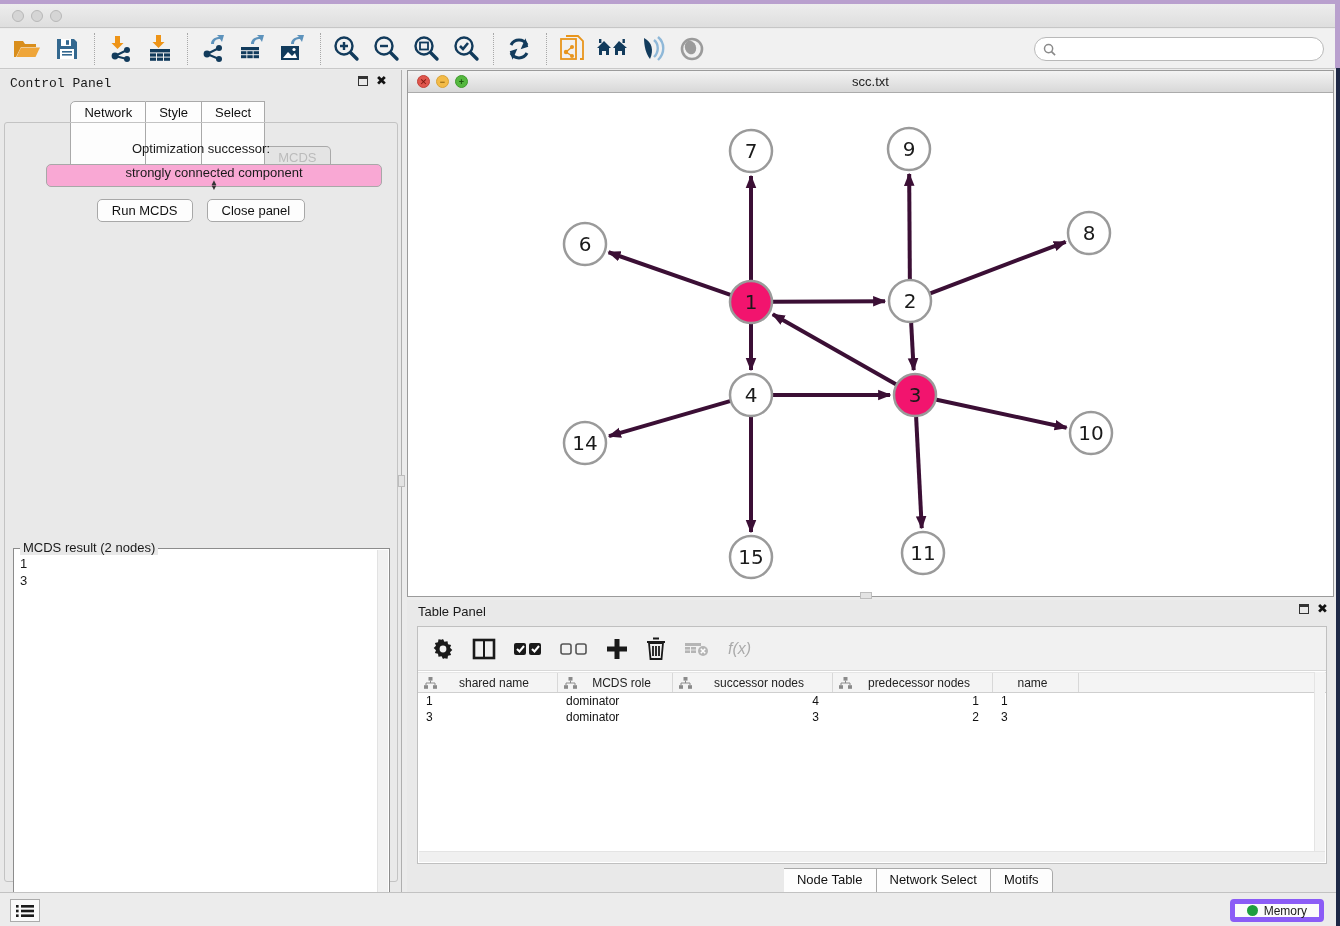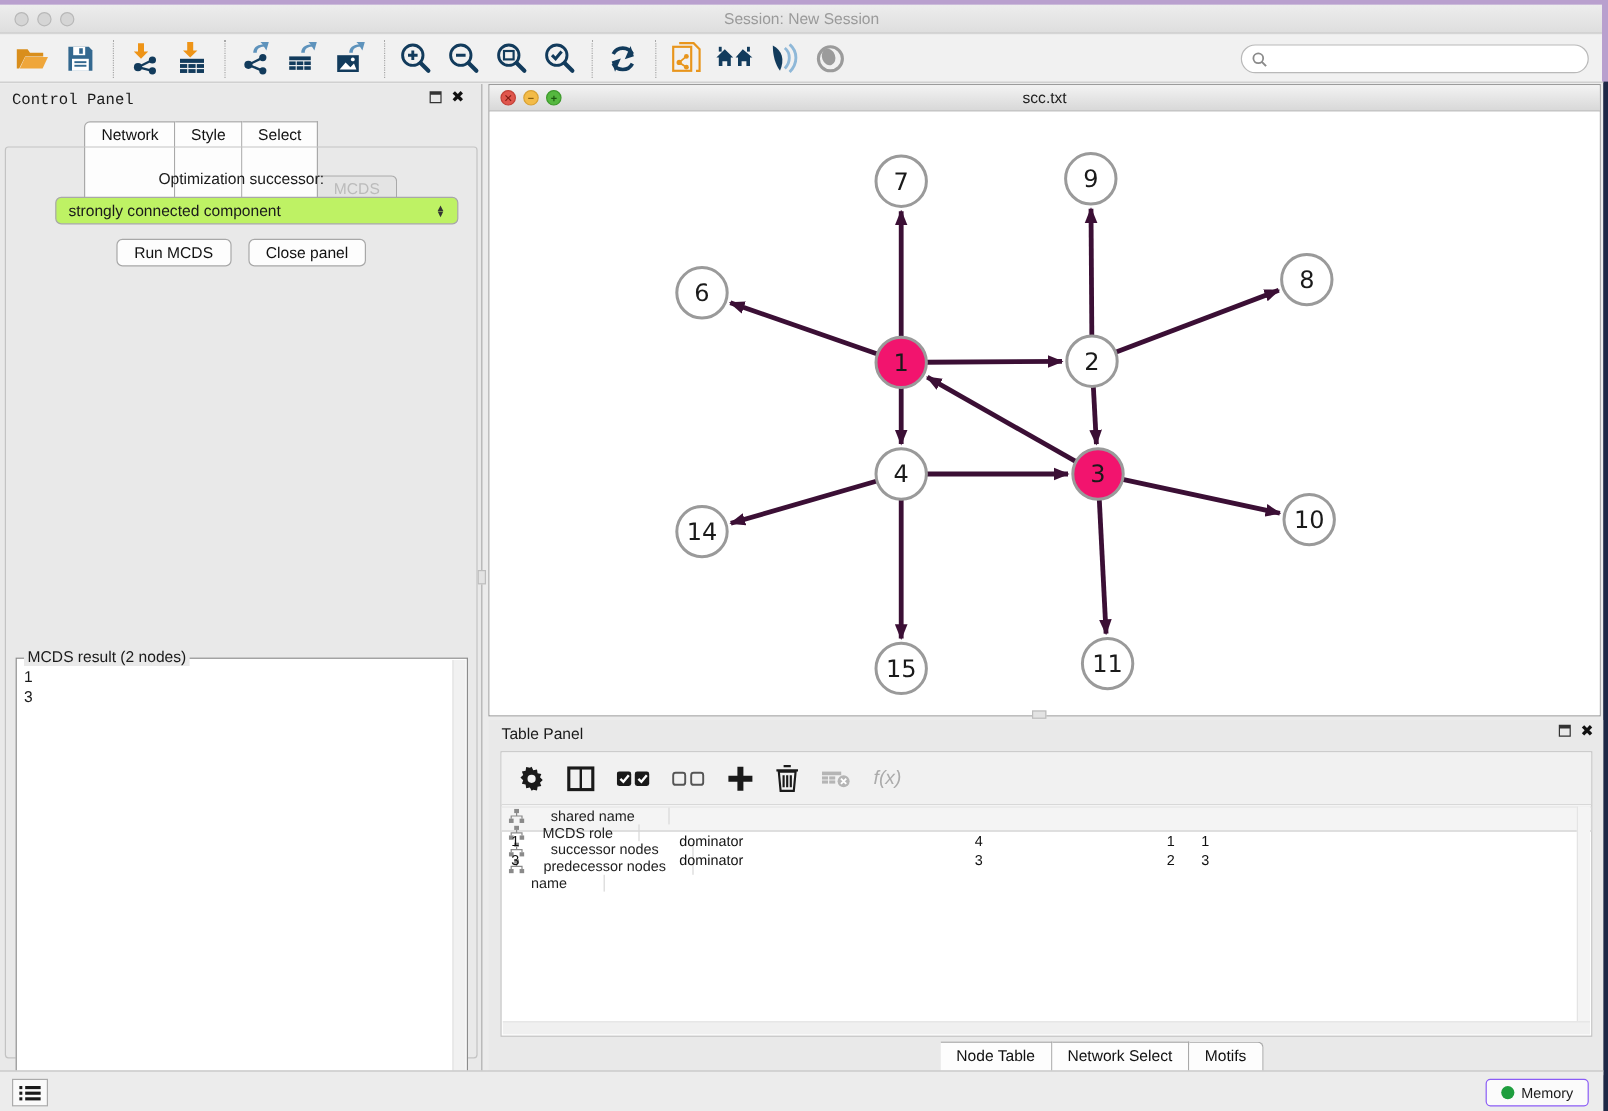--- a/index.html
+++ b/index.html
@@ -28,21 +28,21 @@
   .float-box { width:10px; height:10px; border:1.5px solid #333; border-top-width:3px; display:inline-block; }
   .close-x { font-size:13px; font-weight:bold; color:#111; line-height:10px; }
   .seg-tabs { display:flex; justify-content:center; }
   .cp-tabs { position:absolute; left:0; right:0; top:31px; }
   .seg-tab { font-size:13px; padding:3px 13px; background:#FDFDFD; border:1px solid #A9A9A9; border-left-width:0; color:#111; }
   .seg-tab:first-child { border-left-width:1px; border-radius:5px 0 0 5px; }
   .seg-tab:last-child { border-radius:0 5px 5px 0; }
   .seg-tab.active { background:#E4E4E4; color:#BBBBBB;margin-top:45px; }
   .cp-content { position:absolute; left:4px; top:52px; width:394px; height:760px; border:1px solid #C3C3C3; border-radius:3px; }
   .opt-label { position:absolute; left:0; right:0; top:18px; text-align:center; font-size:13px; }
-  .combo { position:absolute; left:41px; top:41px; width:336px; height:23px; background:#bef264; border:1px solid #A8A8A8; border-radius:5px; font-size:13px; display:flex; align-items:center; padding:0 10px; }
+  .combo { position:absolute; left:41px; top:41px; width:336px; height:23px; background:#f9a8d4; border:1px solid #A8A8A8; border-radius:5px; font-size:13px; display:flex; align-items:center; padding:0 10px;flex-direction:column; }
   .combo .label { flex:1; }
   .stepper { display:flex; flex-direction:column; line-height:5px; font-size:8px; color:#333; }
   .btn-row { position:absolute; left:0; right:0; top:76px; display:flex; justify-content:center; gap:14px; }
   .aqua-btn { font-size:13px; background:#FDFDFD; border:1px solid #A8A8A8; border-radius:5px; padding:3px 14px; color:#111;text-align:center; }
   .mcds-result { position:absolute; left:8px; top:425px; width:377px; height:378px; border:1px solid #8C8C8C; background:#fff; }
   .mcds-legend { position:absolute; left:6px; top:-9px; background:#E9E9E9; padding:0 3px; font-size:13px; }
   .mcds-values { position:absolute; left:6px; top:6px; font-size:13px; line-height:17px; }
   .mcds-scroll { position:absolute; right:1px; top:1px; width:11px; bottom:1px; background:#F1F1F1; border-left:1px solid #E2E2E2; }
 
   
@@ -56,48 +56,47 @@
   .split-handle-h { position:absolute; left:860px; top:588px; width:12px; height:7px; background:#E3E3E3; border:1px solid #BDBDBD; }
 
   
   .table-panel { position:absolute; left:407px; top:596px; width:929px; height:296px; background:#E9E9E9; }
   .tp-head { position:absolute; left:11px; top:4px; font-size:13px; }
   .tp-box { position:absolute; left:10px; top:26px; width:910px; height:238px; border:1px solid #C0C0C0; background:#fff; }
   .tp-toolbar { position:absolute; left:0; top:0; right:0; height:44px; background:#F1F1F1; border-bottom:1px solid #D8D8D8; display:flex; align-items:center; padding-left:14px; gap:18px; }
   .tp-icon { display:flex; align-items:center; justify-content:center; }
   .fx-label { font-size:16px; font-style:italic; font-family:Liberation Sans, sans-serif; color:#ABABAB; }
   .tbl { position:absolute; left:0; top:45px; right:0; }
-  .thead { display:flex; height:21px; background:#F4F4F4; border-bottom:1px solid #CFCFCF; border-top:1px solid #E5E5E5;flex-direction:column; }
+  .thead { display:flex; height:21px; background:#F4F4F4; border-bottom:1px solid #CFCFCF; border-top:1px solid #E5E5E5; }
   .th { display:flex; align-items:center; font-size:12px; color:#222; border-right:1px solid #D8D8D8; padding-left:6px; gap:6px; }
   .th .lbl { flex:1; text-align:center; padding-right:12px; }
   .tr { display:flex; height:16px; }
   .td { font-size:12px; line-height:16px; padding:0 14px 0 8px; color:#111; }
   .col0{width:140px} .col1{width:115px} .col2{width:160px} .col3{width:160px} .col4{width:86px}
   .tp-scroll { position:absolute; right:1px; top:45px; width:11px; bottom:12px; background:#F4F4F4; border-left:1px solid #E4E4E4; }
   .tp-hscroll { position:absolute; left:1px; right:1px; bottom:1px; height:11px; background:#F0F0F0; border-top:1px solid #E4E4E4; }
   .tp-tabs { position:absolute; left:0; right:0; top:268px; }
 
   
   .statusbar { position:absolute; left:0; bottom:0; width:1336px; height:34px; background:#ECECEC; border-top:1px solid #C2C2C2; }
   .list-btn { position:absolute; left:10px; top:6px; width:30px; height:23px; background:#FAFAFA; border:1px solid #ABABAB; display:flex; align-items:center; justify-content:center; }
-  .memory-btn { position:absolute; right:12px; top:6px; height:23px; background:#FBFBFB; border:1px solid #8b5cf6; border-radius:4px; display:flex; align-items:center; gap:6px; padding:0 12px; font-size:12px; }
+  .memory-btn { position:absolute; right:12px; top:6px; height:23px; background:#FBFBFB; border:5px solid #8b5cf6; border-radius:4px; display:flex; align-items:center; gap:6px; padding:0 12px; font-size:12px; }
   .green-dot { width:11px; height:11px; border-radius:50%; background:#1E9E3E; }
 
   svg text { font-family:"DejaVu Sans","Liberation Sans",sans-serif; }
 </style>
 </head>
 <body>
 
 <div class="app-window">
 
   <div class="titlebar">
     <span class="tl-dot" style="left:12px"></span>
     <span class="tl-dot" style="left:31px"></span>
     <span class="tl-dot" style="left:50px"></span>
-    <div class="window-title">Session: New Session</div>
   </div>
 
   <div class="toolbar">
     <span class="tb-icon">
       <svg width="28" height="24" viewBox="0 0 28 24">
           <path fill="#D98E1C" d="M1 20 V4 h9 l2 3 h11 v3 H8 L3 20 Z"></path>
           <path fill="#EFA63A" d="M3.5 20 l4.5-9.5 h19 L22.5 20 Z"></path>
         </svg>
     </span>
     <span class="tb-icon">

